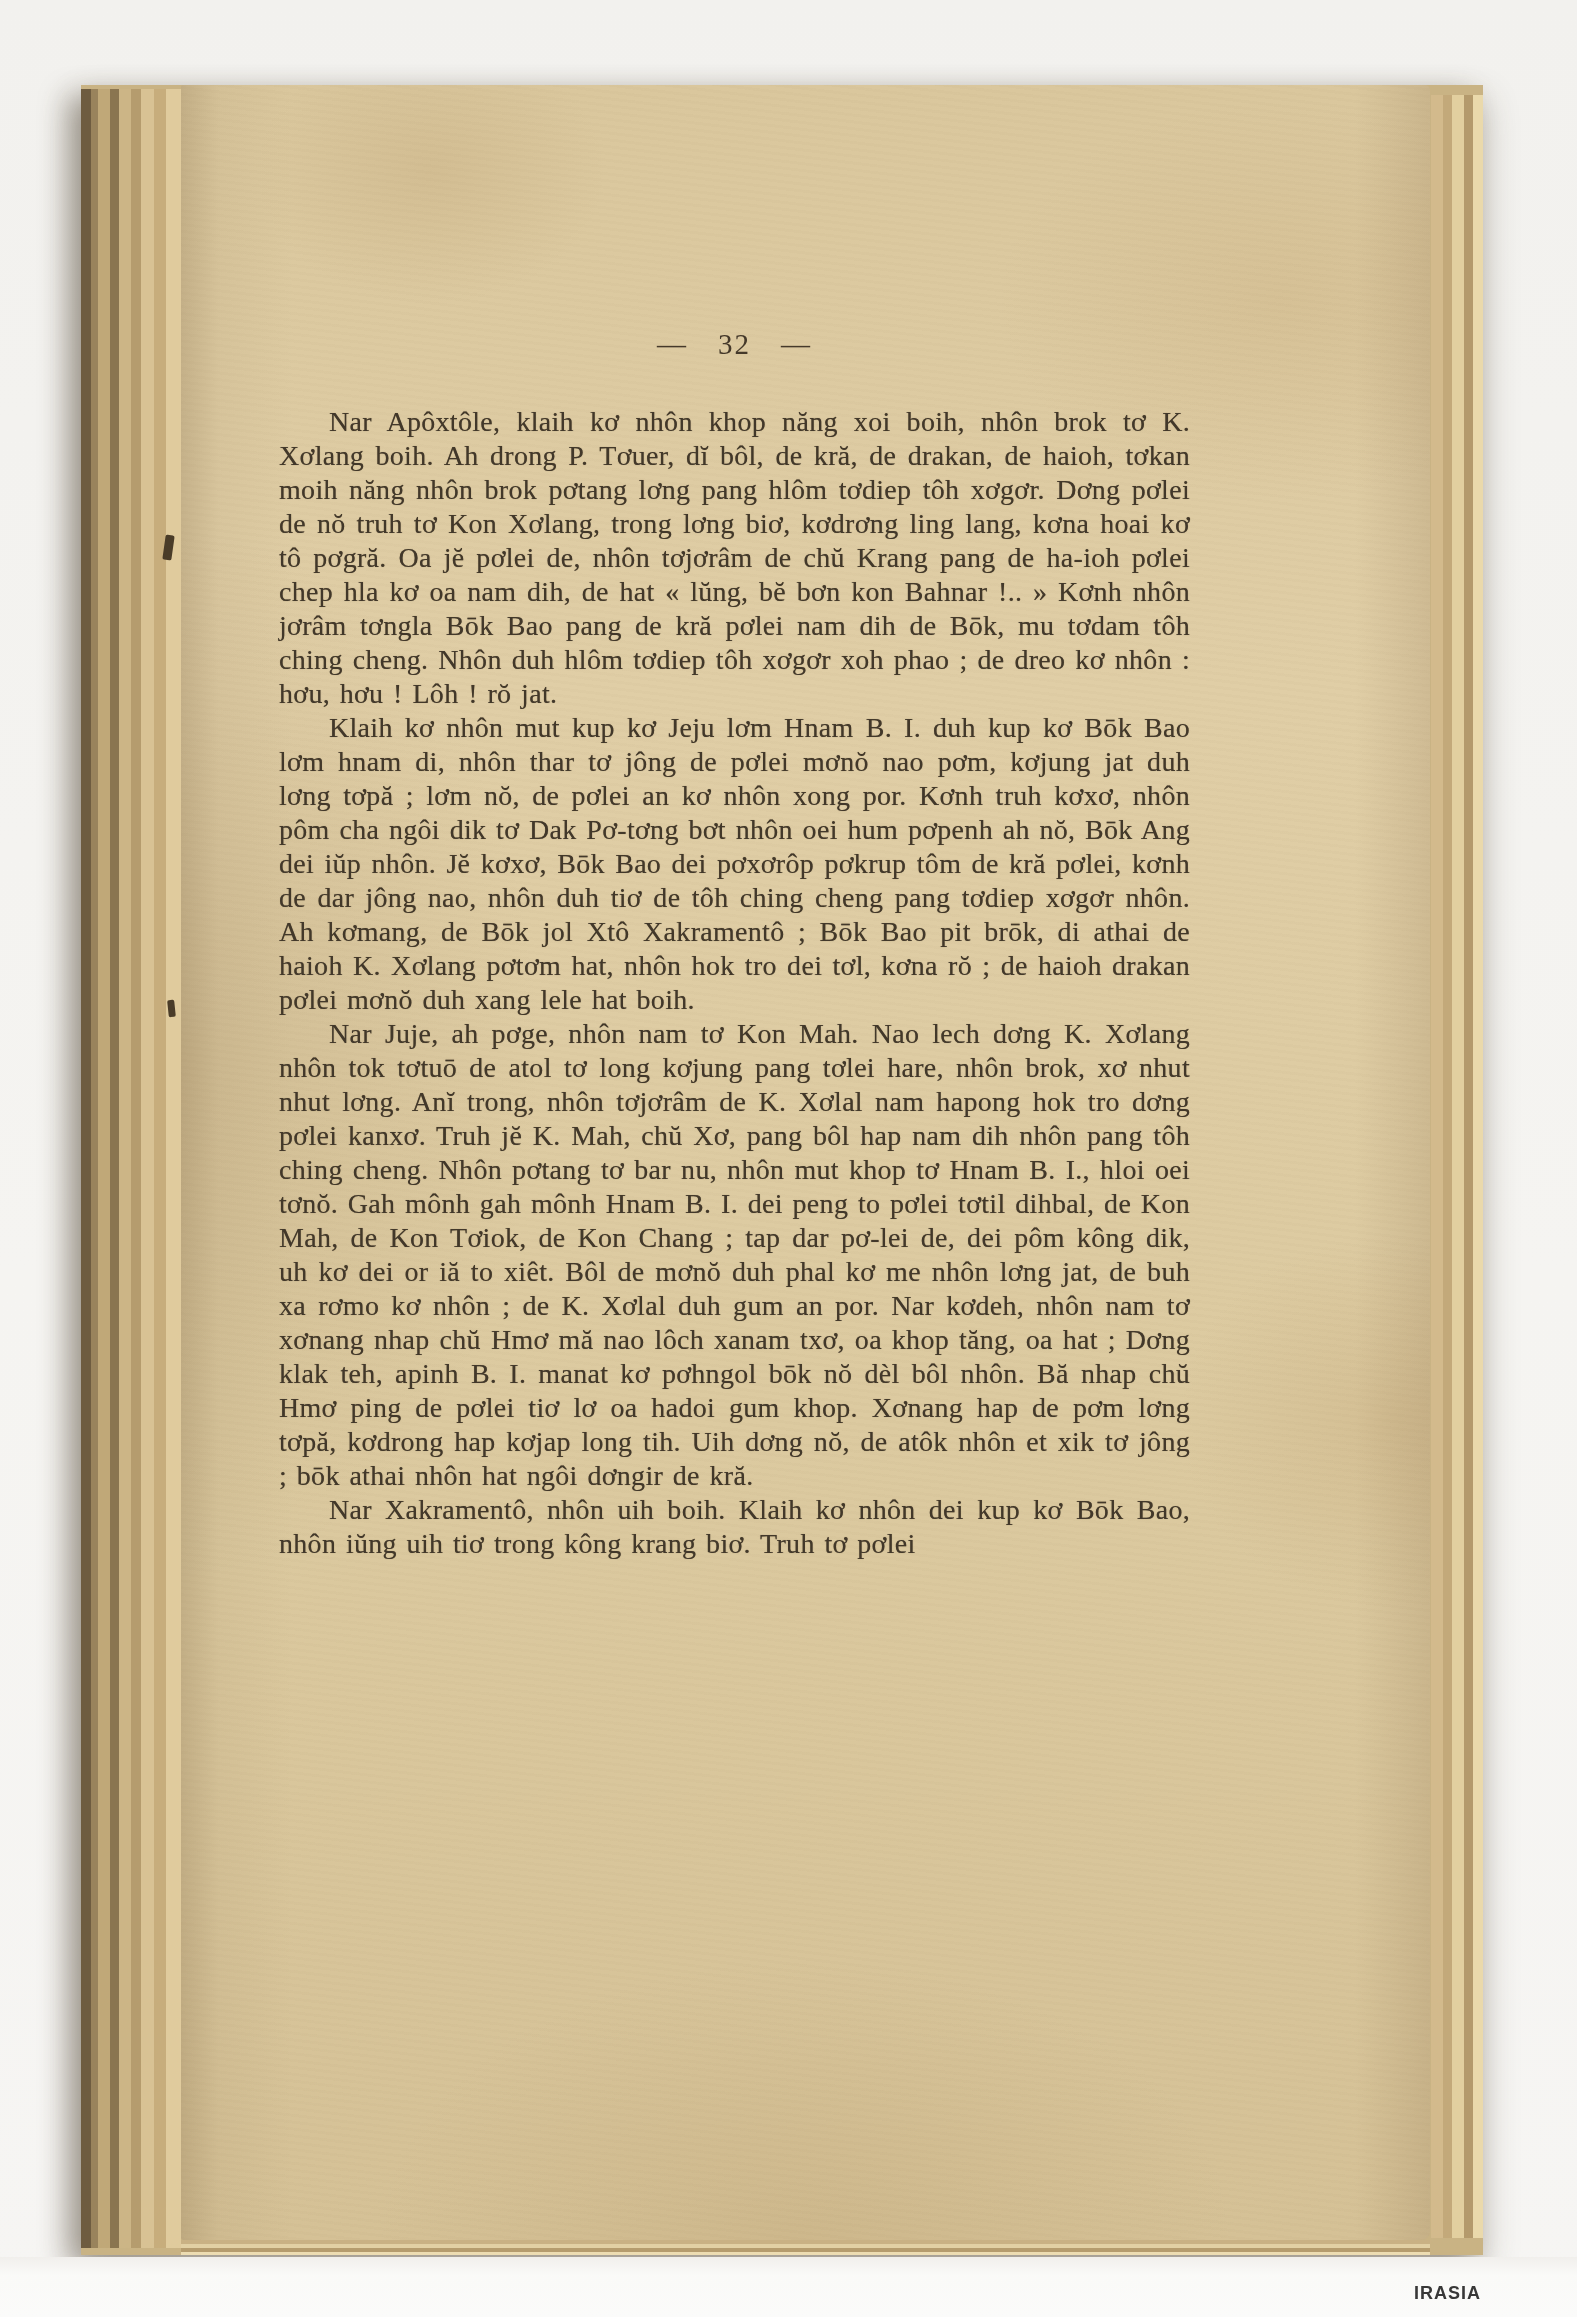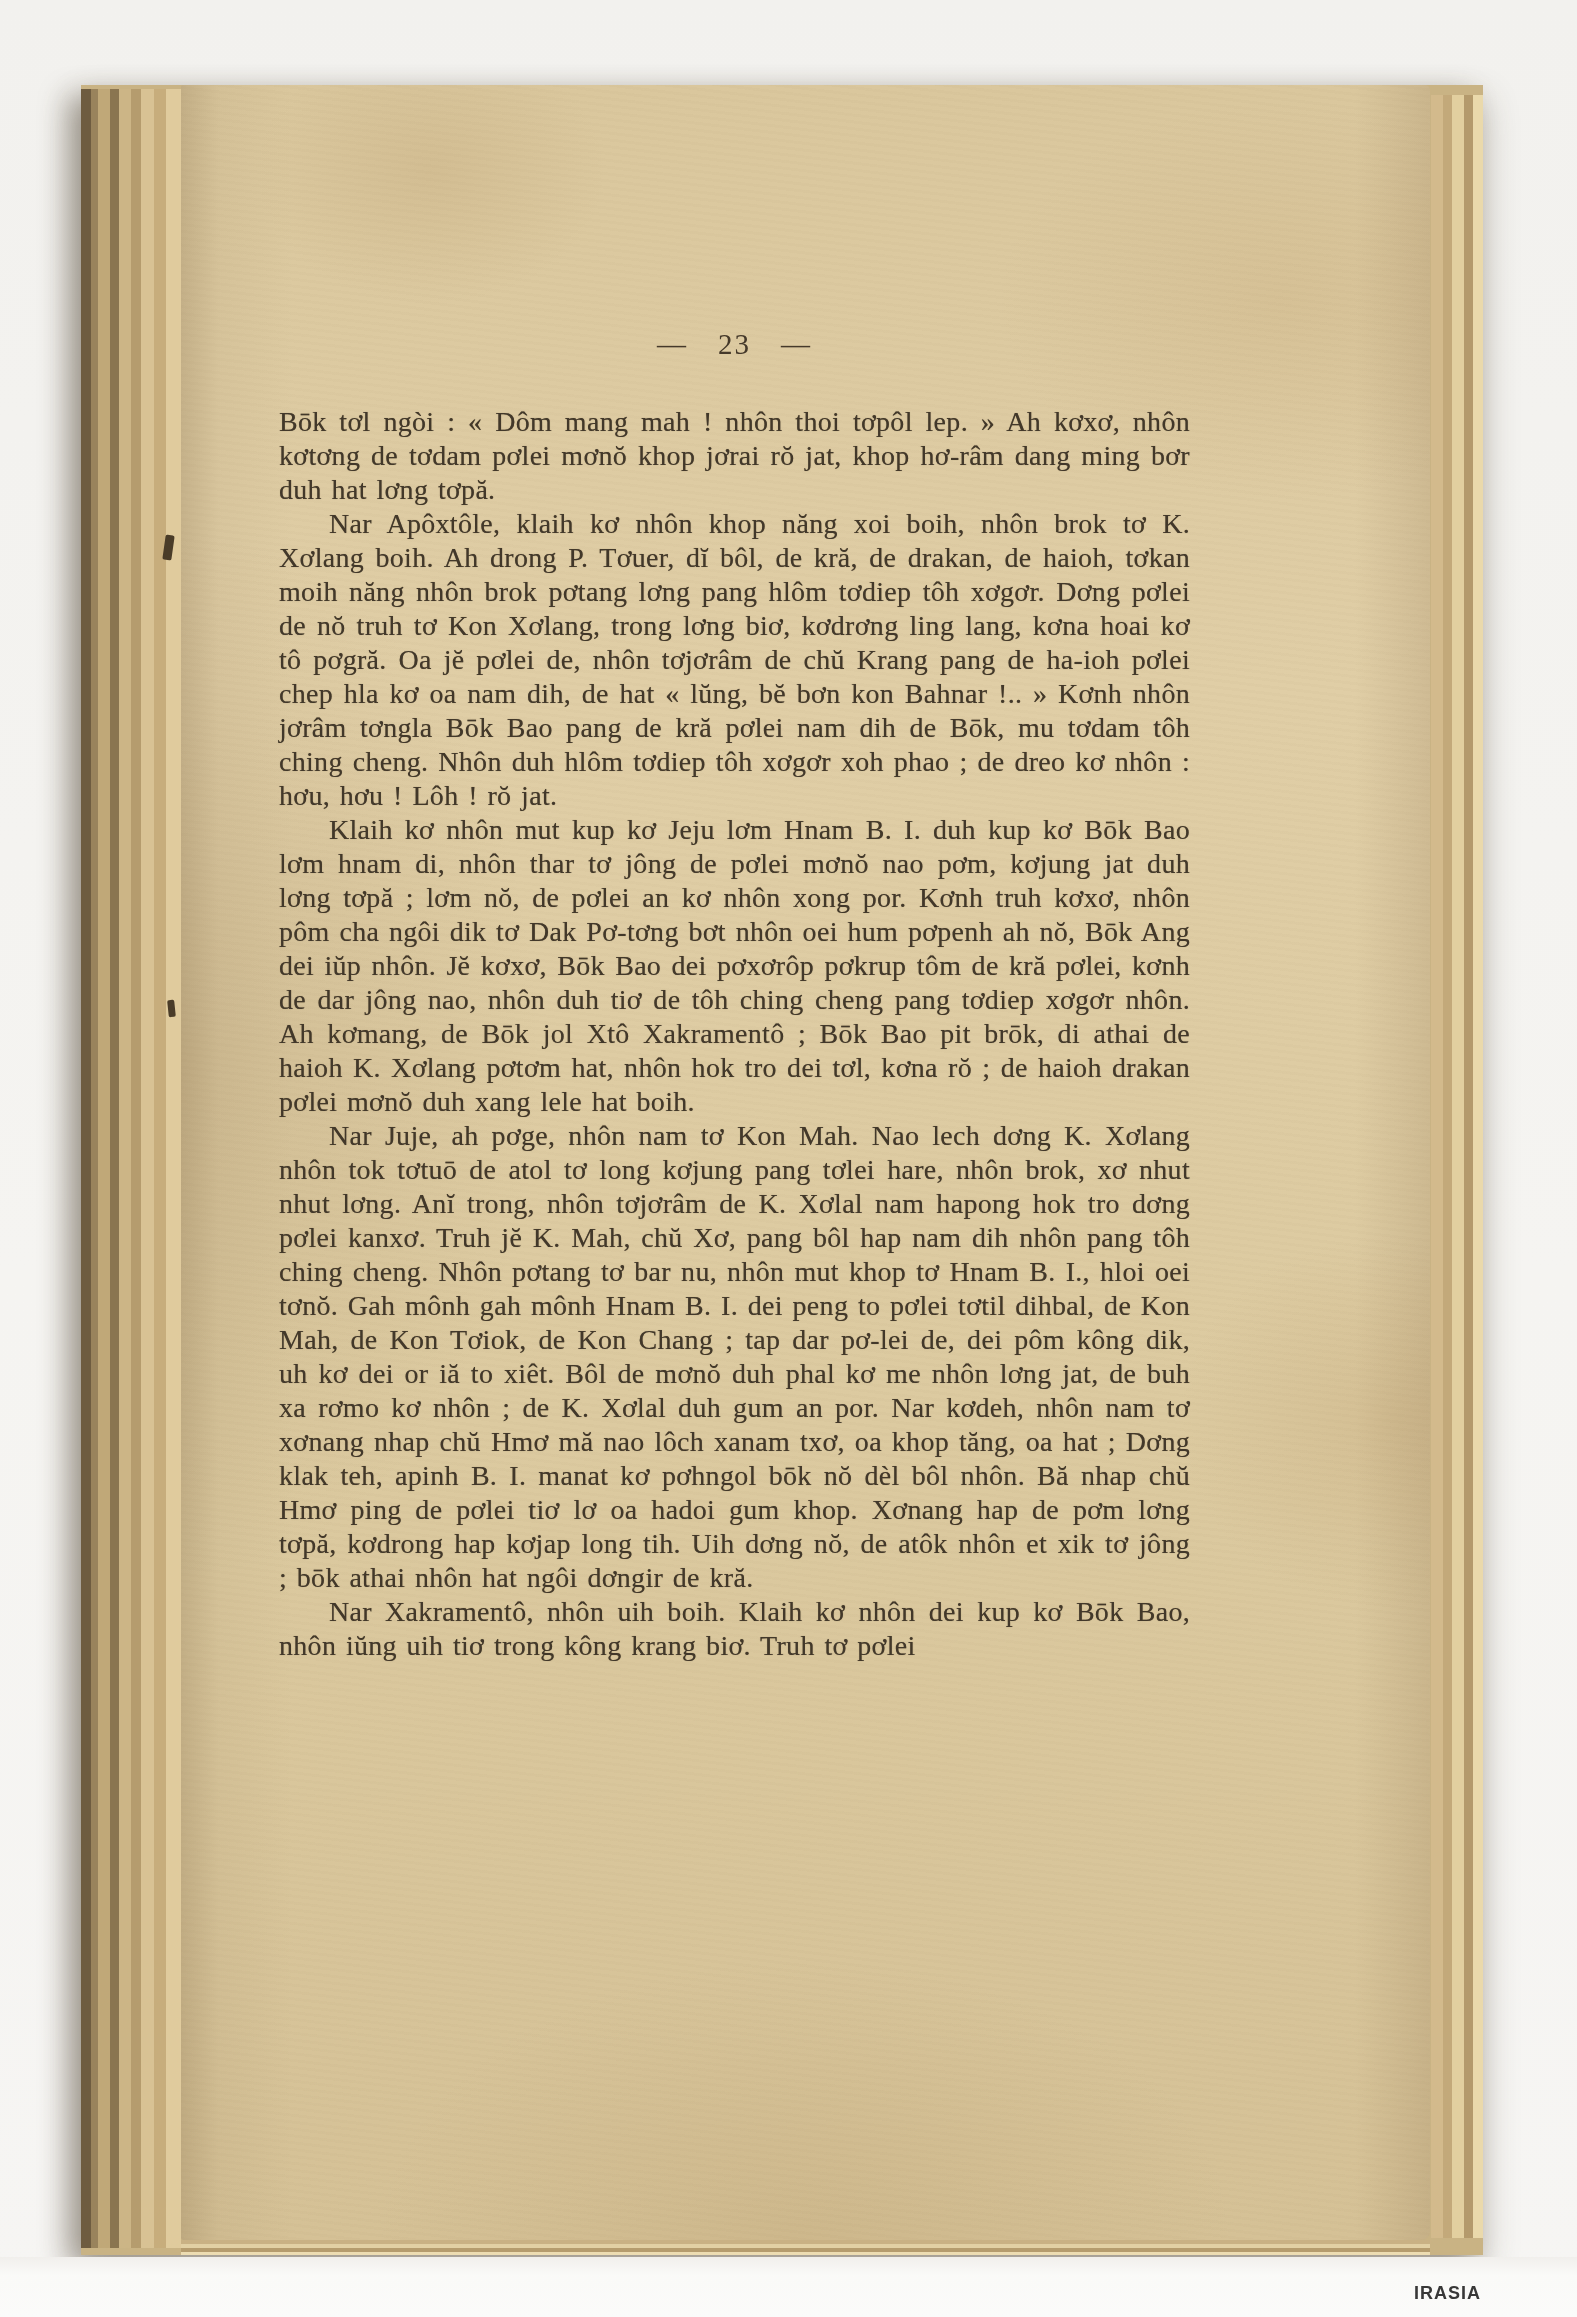--- a/index.html
+++ b/index.html
@@ -78,23 +78,22 @@
       <span class="strip" style="width:13.5px;background:#d8c294;"></span>
       <span class="strip" style="width:11.6px;background:#c7ad7c;"></span>
       <span class="strip" style="width:15.4px;background:#e0cb9d;"></span>
     </div>
 
     <span class="thread t1"></span>
     <span class="thread t2"></span>
 
     <div class="page">
       <div class="content">
-        <div class="page-number">—  23  —</div>
+        <div class="page-number">—  32  —</div>
         <div class="text-block">
-          <p class="flush">Bōk tơl ngòi : « Dôm mang mah ! nhôn thoi tơpôl lep. » Ah kơxơ, nhôn kơtơng de tơdam pơlei mơnŏ khop jơrai rŏ jat, khop hơ-râm dang ming bơr duh hat lơng tơpă.</p>
           <p>Nar Apôxtôle, klaih kơ nhôn khop năng xoi boih, nhôn brok tơ K. Xơlang boih. Ah drong P. Tơuer, dĭ bôl, de kră, de drakan, de haioh, tơkan moih năng nhôn brok pơtang lơng pang hlôm tơdiep tôh xơgơr. Dơng pơlei de nŏ truh tơ Kon Xơlang, trong lơng biơ, kơdrơng ling lang, kơna hoai kơ tô pơgră. Oa jĕ pơlei de, nhôn tơjơrâm de chŭ Krang pang de ha-ioh pơlei chep hla kơ oa nam dih, de hat « lŭng, bĕ bơn kon Bahnar !.. » Kơnh nhôn jơrâm tơngla Bōk Bao pang de kră pơlei nam dih de Bōk, mu tơdam tôh ching cheng. Nhôn duh hlôm tơdiep tôh xơgơr xoh phao ; de dreo kơ nhôn : hơu, hơu ! Lôh ! rŏ jat.</p>
           <p>Klaih kơ nhôn mut kup kơ Jeju lơm Hnam B. I. duh kup kơ Bōk Bao lơm hnam di, nhôn thar tơ jông de pơlei mơnŏ nao pơm, kơjung jat duh lơng tơpă ; lơm nŏ, de pơlei an kơ nhôn xong por. Kơnh truh kơxơ, nhôn pôm cha ngôi dik tơ Dak Pơ-tơng bơt nhôn oei hum pơpenh ah nŏ, Bōk Ang dei iŭp nhôn. Jĕ kơxơ, Bōk Bao dei pơxơrôp pơkrup tôm de kră pơlei, kơnh de dar jông nao, nhôn duh tiơ de tôh ching cheng pang tơdiep xơgơr nhôn. Ah kơmang, de Bōk jol Xtô Xakramentô ; Bōk Bao pit brōk, di athai de haioh K. Xơlang pơtơm hat, nhôn hok tro dei tơl, kơna rŏ ; de haioh drakan pơlei mơnŏ duh xang lele hat boih.</p>
           <p>Nar Juje, ah pơge, nhôn nam tơ Kon Mah. Nao lech dơng K. Xơlang nhôn tok tơtuō de atol tơ long kơjung pang tơlei hare, nhôn brok, xơ nhut nhut lơng. Anĭ trong, nhôn tơjơrâm de K. Xơlal nam hapong hok tro dơng pơlei kanxơ. Truh jĕ K. Mah, chŭ Xơ, pang bôl hap nam dih nhôn pang tôh ching cheng. Nhôn pơtang tơ bar nu, nhôn mut khop tơ Hnam B. I., hloi oei tơnŏ. Gah mônh gah mônh Hnam B. I. dei peng to pơlei tơtil dihbal, de Kon Mah, de Kon Tơiok, de Kon Chang ; tap dar pơ-lei de, dei pôm kông dik, uh kơ dei or iă to xiêt. Bôl de mơnŏ duh phal kơ me nhôn lơng jat, de buh xa rơmo kơ nhôn ; de K. Xơlal duh gum an por. Nar kơdeh, nhôn nam tơ xơnang nhap chŭ Hmơ mă nao lôch xanam txơ, oa khop tăng, oa hat ; Dơng klak teh, apinh B. I. manat kơ pơhngol bōk nŏ dèl bôl nhôn. Bă nhap chŭ Hmơ ping de pơlei tiơ lơ oa hadoi gum khop. Xơnang hap de pơm lơng tơpă, kơdrong hap kơjap long tih. Uih dơng nŏ, de atôk nhôn et xik tơ jông ; bōk athai nhôn hat ngôi dơngir de kră.</p>
           <p>Nar Xakramentô, nhôn uih boih. Klaih kơ nhôn dei kup kơ Bōk Bao, nhôn iŭng uih tiơ trong kông krang biơ. Truh tơ pơlei</p>
         </div>
       </div>
     </div>
 
     <div class="edges-right">
       <span class="strip" style="width:11.6px;background:#d3ba8c;"></span>

